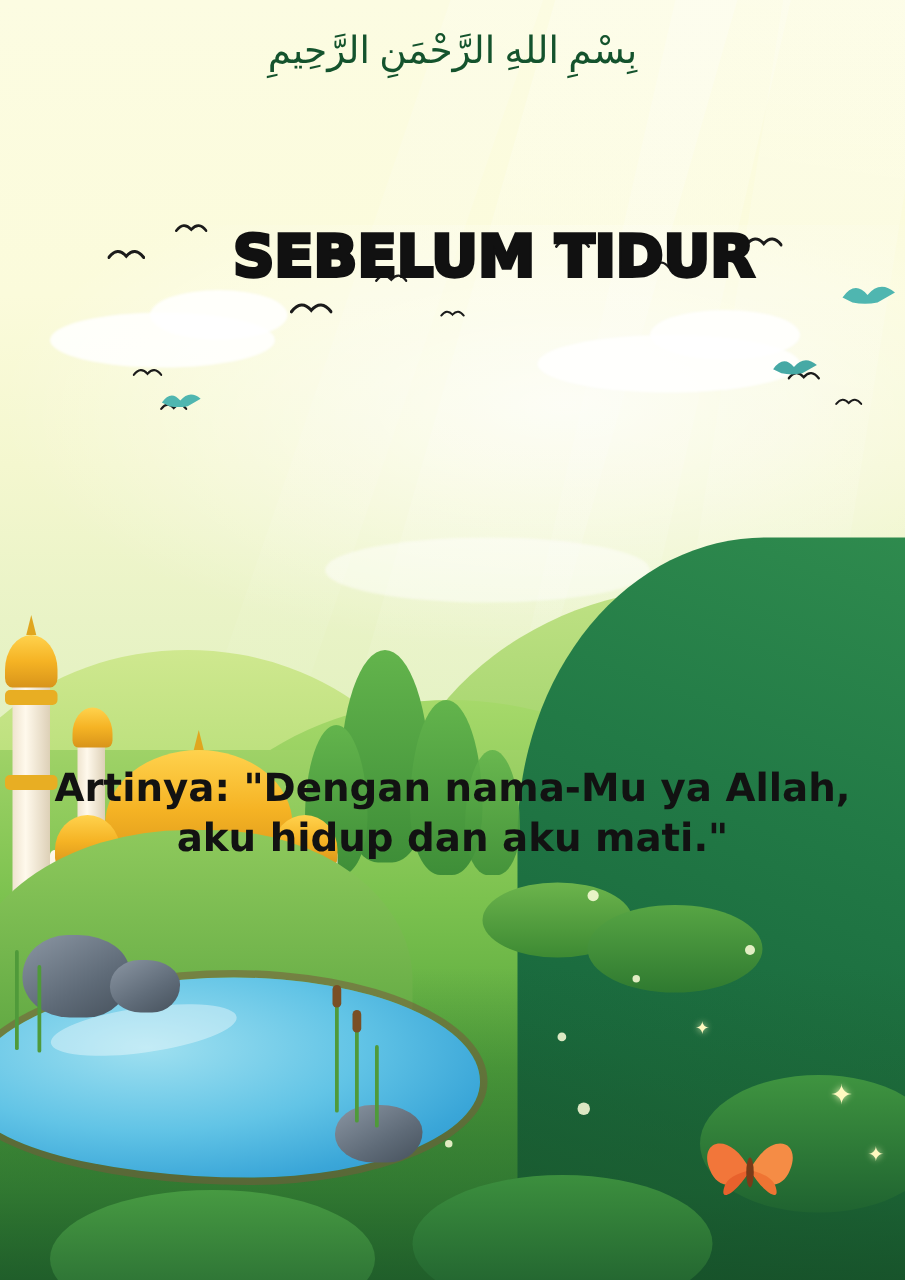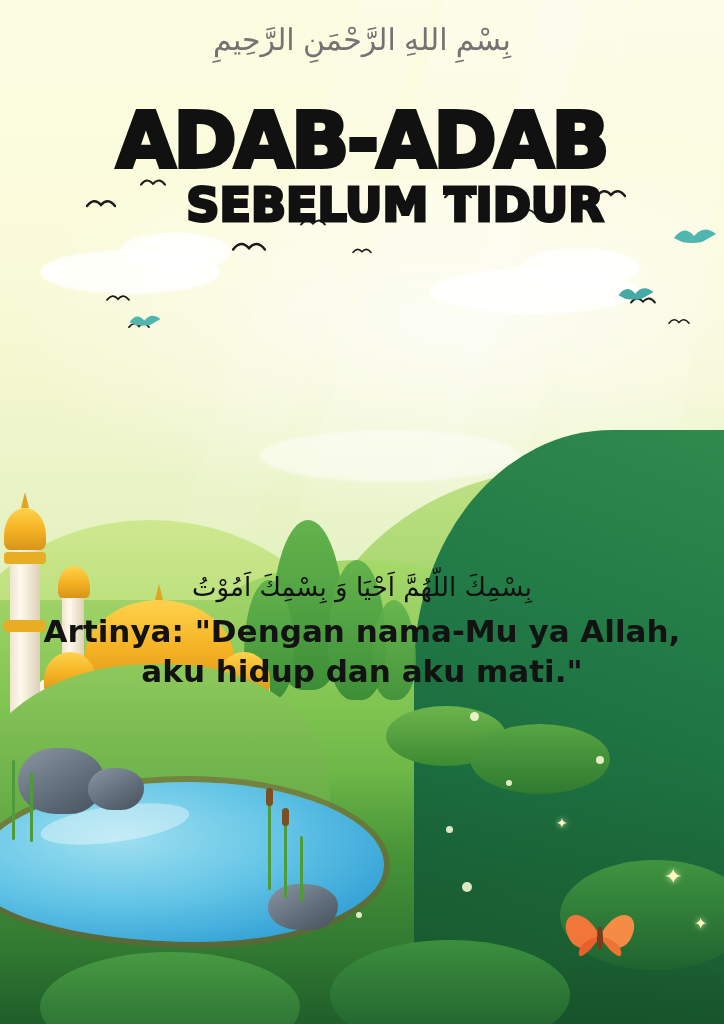--- a/index.html
+++ b/index.html
@@ -181,23 +181,23 @@
   .text-layer {
     position: absolute;
     left: 0; top: 0;
     width: 724px; height: 1024px;
   }
   .basmalah {
     position: absolute;
     top: 22px;
     width: 724px;
     text-align: center;
-    font-family: Liberation Sans, sans-serif;
+    font-family: Liberation Serif, serif;
     font-size: 30px;
-    color: #737373;
+    color: #14532d;
     direction: rtl;
   }
   .title-main {
     position: absolute;
     top: 96px;
     width: 724px;
     text-align: center;
     font-family: "DejaVu Sans", sans-serif;
     font-weight: bold;
     font-size: 76px;
@@ -435,19 +435,17 @@
     <div class="dot" style="left:470px; top:712px; width:9px; height:9px;"></div>
     <div class="dot" style="left:446px; top:826px; width:7px; height:7px;"></div>
     <div class="dot" style="left:506px; top:780px; width:6px; height:6px;"></div>
     <div class="dot" style="left:596px; top:756px; width:8px; height:8px;"></div>
     <div class="dot" style="left:462px; top:882px; width:10px; height:10px;"></div>
     <div class="dot" style="left:356px; top:912px; width:6px; height:6px;"></div>
   </div>
 
   <div class="text-layer">
     <div class="basmalah">بِسْمِ اللهِ الرَّحْمَنِ الرَّحِيمِ</div>
-    <div class="title-main">ADAB-ADAB</div>
     <div class="title-sub">SEBELUM TIDUR</div>
-    <div class="doa-arabic">بِسْمِكَ اللّهُمَّ اَحْيَا وَ بِسْمِكَ اَمُوْتُ</div>
     <div class="doa-meaning">Artinya: "Dengan nama-Mu ya Allah, aku hidup dan aku mati."</div>
   </div>
 
 </div>
 
 </body></html>

